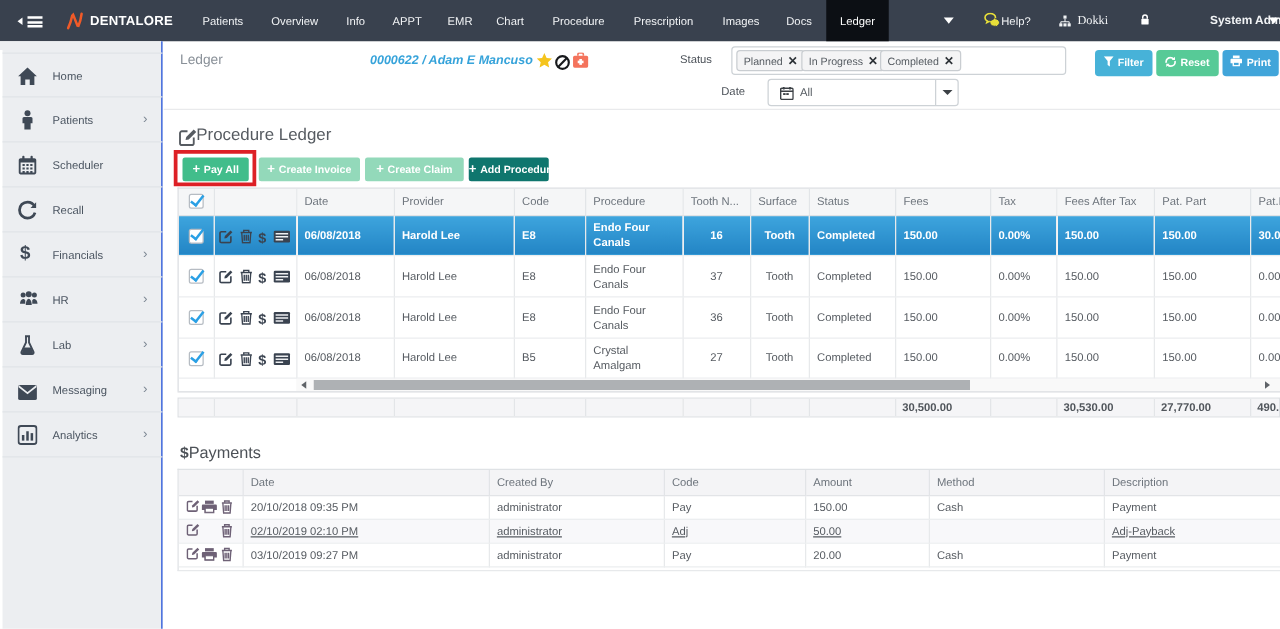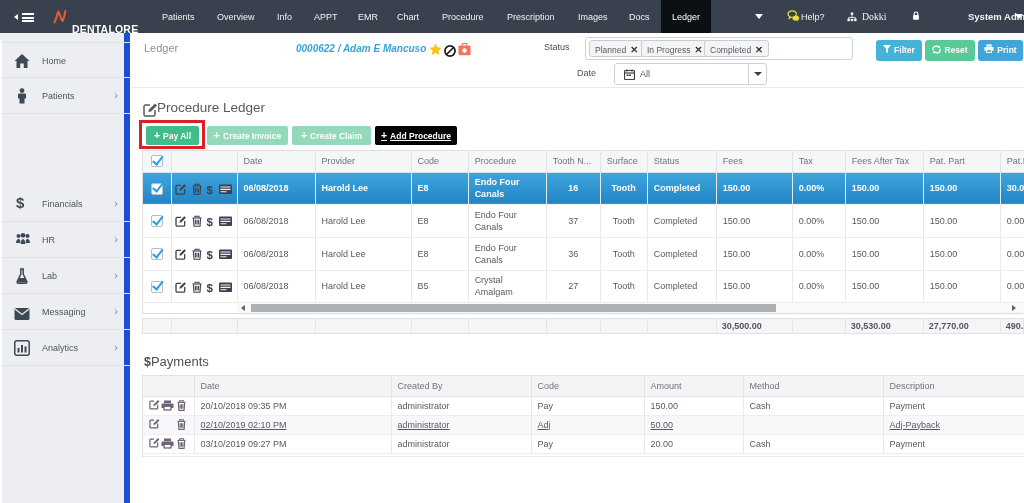--- a/index.html
+++ b/index.html
@@ -11,29 +11,29 @@
 #navbar .navlink { position:absolute; top:0; height:33px; line-height:34px; color:#f2f4f6;
   font-size:9px; font-weight:normal; white-space:nowrap; }
 #hamb { position:absolute; left:14px; top:12px; }
 #hamb .tri { position:absolute; left:0; top:2px; width:0; height:0;
   border-top:3px solid transparent; border-bottom:3px solid transparent; border-right:4px solid #fff; }
 #hamb .bars, #hamb .bars::before, #hamb .bars::after { position:absolute; width:12px; height:2px; background:#fff; }
 #hamb .bars { left:8px; top:1px; }
 #hamb .bars::before { content:""; left:0; top:3.5px; }
 #hamb .bars::after { content:""; left:0; top:7px; }
 #logo-mark { position:absolute; left:53px; top:9px; }
-#logo-text { position:absolute; left:72px; top:12px; height:33px; line-height:34px;
+#logo-text { position:absolute; left:72px; top:0; height:33px; line-height:34px;
   color:#fff; font-size:10.5px; font-weight:bold; letter-spacing:0.2px; }
 #ledger-tab { position:absolute; left:661px; top:0; width:50px; height:33px; background:#0c0f14; }
 #ledger-tab span { display:block; text-align:center; line-height:34px; color:#fff; font-size:9px; }
 .caret { display:inline-block; width:0; height:0; border-left:4.5px solid transparent;
   border-right:4.5px solid transparent; border-top:5px solid #fff; }
 
 #sidebar { position:absolute; left:0; top:33px; width:130px; height:470px;
-  background:#eceef1; border-right:6px solid #1d4ed8; }
+  background:#eceef1; border-right:1px solid #1d4ed8; }
 #sidebar .strip { position:absolute; left:0; top:7px; width:2px; height:463px; background:#fff; }
 .sitem { position:absolute; left:2px; width:128px; height:36px; border-bottom:1px solid #e0e3e7; }
 .sitem.first { border-top:1px solid #e0e3e7; }
 .sitem .lbl { position:absolute; left:40px; top:0; line-height:36px; font-size:9px; color:#4a5460; }
 .sitem .ico { position:absolute; left:12px; top:10px; width:16px; height:16px; }
 .sitem .chev { position:absolute; right:12px; top:0; line-height:35px; font-size:11px; color:#7c8793; }
 #topbar-sep { position:absolute; left:131px; top:87px; width:893px; height:1px; background:#e9eaec; }
 #bc-ledger { position:absolute; left:144px; top:42px; font-size:11px; color:#8a9199; }
 #patient-link { position:absolute; left:296px; top:43px; font-size:10px; font-weight:bold; color:#36a3da;font-style:italic; }
 .lbl-sm { font-size:9px; color:#4a5057; }
@@ -57,21 +57,21 @@
 
 #ph-ico { position:absolute; left:143px; top:102px; }
 #ph-txt { position:absolute; left:157px; top:100px; font-size:13.5px; color:#565b61; }
 #redbox { position:absolute; left:139px; top:120px; width:66px; height:29px; border:3.5px solid #dd2026; }
 .gbtn { position:absolute; top:125.5px; height:19px; border-radius:2px; color:#fff;
   font-size:8.5px; font-weight:bold; text-align:center; line-height:19px; white-space:nowrap; }
 .gbtn .plus { font-size:10.5px; font-weight:bold; margin-right:3px; }
 #btn-payall  { left:146px; width:53px; background:#41bd8b; }
 #btn-inv     { left:207px; width:81px; background:#93d9ba; }
 #btn-claim   { left:292px; width:79px; background:#93d9ba; }
-#btn-addproc { left:375px; width:82px; background:#000000;text-decoration:underline; }
+#btn-addproc { left:375px; width:64px; background:#0f766e; }
 
 #mtbl-wrap { position:absolute; left:142px; top:150px; width:882px; height:163px;
   overflow:hidden; border-left:1px solid #dbdee2; border-top:1px solid #dbdee2; }
 #mtbl { border-collapse:collapse; table-layout:fixed; width:935px; }
 #mtbl th { height:21px; font-size:9px; font-weight:normal; color:#6d747c; text-align:left;
   padding:0 0 0 6px; border-right:1px solid #e2e5e8; border-bottom:1px solid #dfe2e5; background:#f5f6f7; white-space:nowrap; overflow:hidden;}
 #mtbl td { height:32.7px; font-size:9px; color:#565b61; padding:0 4px 0 6px;
   border-right:1px solid #e7e9eb; border-bottom:1px solid #ebedef; background:#fff; overflow:hidden; line-height:12px;}
 #mtbl tr.sel td { background:linear-gradient(#3ea5de, #2385c5); color:#fff; font-weight:bold; }
 #mtbl td.ctr, #mtbl th.ctr { text-align:center; padding:0 2px; }
@@ -163,20 +163,47 @@
     <span class="lbl">Home</span>
   </div>
   <div class="sitem" style="top:45px;">
     <svg class="ico" viewBox="0 0 16 16">
         <circle cx="8" cy="2.6" r="2.4" fill="#3f4956"></circle>
         <path d="M5.2 5.5 L10.8 5.5 C11.6 5.5 12 6.1 12 6.8 L12 10.5 L10.5 10.5 L10.5 15.5 L5.5 15.5 L5.5 10.5 L4 10.5 L4 6.8 C4 6.1 4.4 5.5 5.2 5.5 Z" fill="#3f4956"></path>
       </svg>
     <span class="lbl">Patients</span>
       <span class="chev">›</span>
   </div>
+  <div class="sitem" style="top:81px;">
+    <svg class="ico" viewBox="0 0 16 16">
+        <path d="M1 4 C1 3.2 1.7 2.5 2.5 2.5 L13.5 2.5 C14.3 2.5 15 3.2 15 4 L15 14 C15 14.8 14.3 15.5 13.5 15.5 L2.5 15.5 C1.7 15.5 1 14.8 1 14 Z" fill="#3f4956"></path>
+        <rect x="2.5" y="6" width="11" height="8" fill="#eceef1"></rect>
+        <rect x="3.8" y="0.5" width="1.8" height="3.5" rx="0.8" fill="#3f4956"></rect>
+        <rect x="10.4" y="0.5" width="1.8" height="3.5" rx="0.8" fill="#3f4956"></rect>
+        <g fill="#3f4956">
+          <rect x="4" y="7.2" width="1.8" height="1.6"></rect>
+          <rect x="7.1" y="7.2" width="1.8" height="1.6"></rect>
+          <rect x="10.2" y="7.2" width="1.8" height="1.6"></rect>
+          <rect x="4" y="10" width="1.8" height="1.6"></rect>
+          <rect x="7.1" y="10" width="1.8" height="1.6"></rect>
+          <rect x="10.2" y="10" width="1.8" height="1.6"></rect>
+          <rect x="4" y="12.8" width="1.8" height="1.6"></rect>
+          <rect x="7.1" y="12.8" width="1.8" height="1.6"></rect>
+          <rect x="10.2" y="12.8" width="1.8" height="1.6"></rect>
+        </g>
+      </svg>
+    <span class="lbl">Scheduler</span>
+  </div>
+  <div class="sitem" style="top:117px;">
+    <svg class="ico" viewBox="0 0 16 16">
+        <path d="M13.8 5.2 C12.7 3 10.5 1.6 8 1.6 C4.5 1.6 1.6 4.4 1.6 8 C1.6 11.6 4.5 14.4 8 14.4 C10.8 14.4 13.2 12.6 14 10.1" fill="none" stroke="#3f4956" stroke-width="2.2"></path>
+        <path d="M14.9 1.8 L14.9 6.3 L10.4 6.3 Z" fill="#3f4956"></path>
+      </svg>
+    <span class="lbl">Recall</span>
+  </div>
   <div class="sitem" style="top:153px;">
     <span class="ico" style="font-weight:bold; font-size:15px; color:#3f4956; top:8px; left:14px;">$</span>
     <span class="lbl">Financials</span>
       <span class="chev">›</span>
   </div>
   <div class="sitem" style="top:189px;">
     <svg class="ico" viewBox="0 0 18 15" style="width:18px;">
         <circle cx="4.5" cy="3.4" r="2" fill="#3f4956"></circle>
         <circle cx="13.5" cy="3.4" r="2" fill="#3f4956"></circle>
         <circle cx="9" cy="2.8" r="2.4" fill="#3f4956"></circle>

